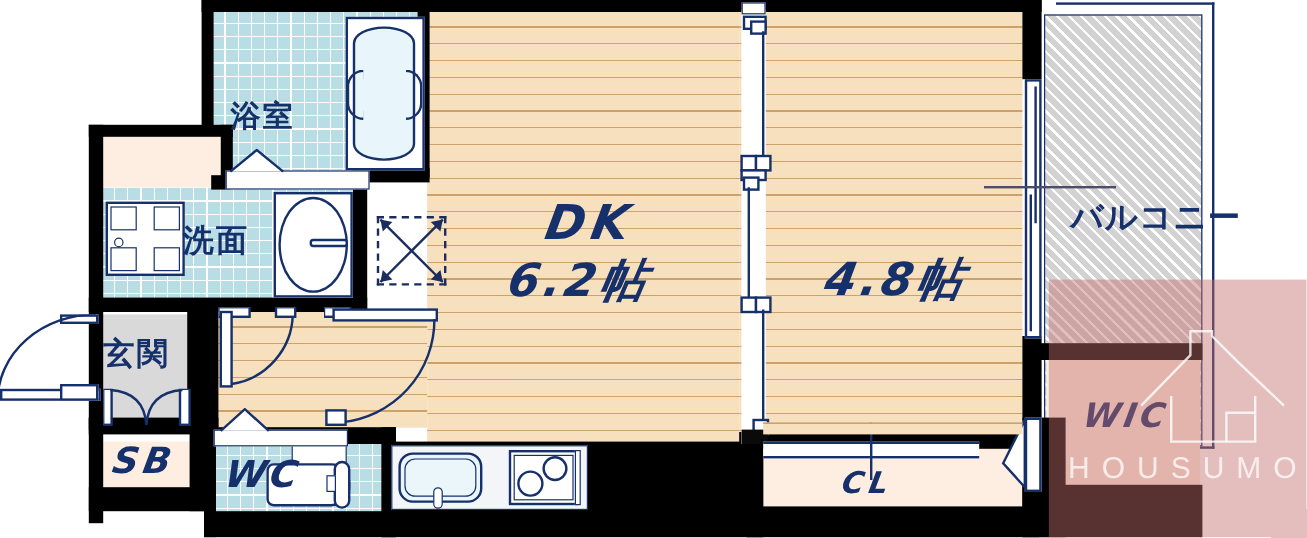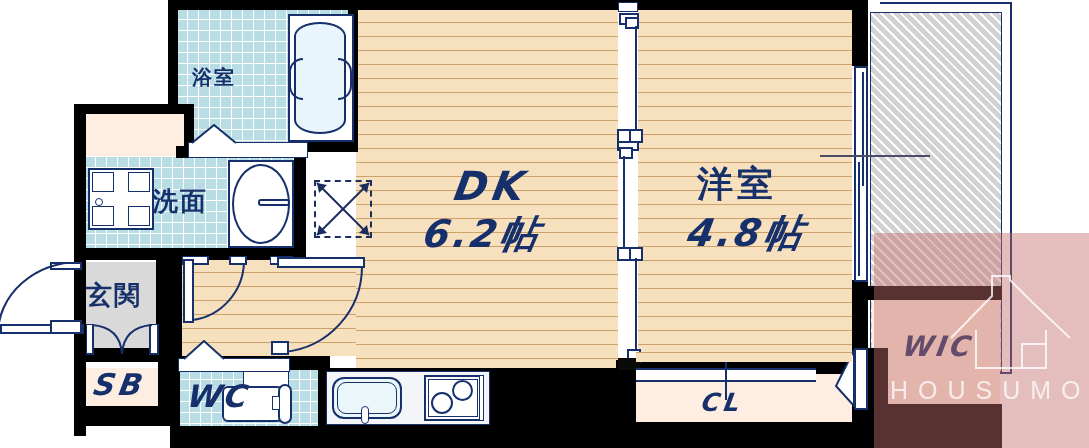--- a/index.html
+++ b/index.html
@@ -287,38 +287,38 @@
     <path d="M 20 4 L 2 40 L 20 60 Z" fill="#ffffff" stroke="#16306b" stroke-width="2"></path>
   </svg>
 
   <div class="ab white" style="left:636px;top:368px;width:180px;height:14px;border-top:2px solid #16306b;border-bottom:2px solid #16306b;"></div>
   <div class="ab" style="left:725px;top:352px;width:2px;height:48px;background:#16306b;"></div>
 
   <div class="ab white" style="left:618px;top:2px;width:20px;height:10px;border:1px solid #16306b;"></div>
 
   <div class="ab wood" style="left:636px;top:352px;width:216px;height:10px;"></div>
 
-  <div class="lbl jp" style="left:192px;top:67px;font-size:20px;">浴室</div>
+  <div class="lbl jp" style="left:192px;top:84px;font-size:25px;">浴室</div>
 
   <div class="lbl jp" style="left:152px;top:188px;font-size:26px;">洗面</div>
 
   <div class="lbl jp" style="left:86px;top:282px;font-size:26px;">玄関</div>
 
   <div class="lbl sk" style="left:94px;top:370px;font-size:30px;letter-spacing:4px;">SB</div>
 
   <div class="lbl sk" style="left:188px;top:381px;font-size:31px;letter-spacing:3px;">WC</div>
 
   <div class="lbl sk" style="left:455px;top:166px;font-size:40px;letter-spacing:5px;">DK</div>
   <div class="lbl sk jp" style="left:424px;top:215px;font-size:38px;letter-spacing:3px;font-style:italic;">6.2帖</div>
 
-  <div class="lbl jp" style="left:697px;top:166px;font-size:36px;letter-spacing:4px;">洋室</div>
   <div class="lbl sk jp" style="left:688px;top:214px;font-size:38px;letter-spacing:3px;font-style:italic;">4.8帖</div>
 
   <div class="lbl sk" style="left:702px;top:390px;font-size:25px;letter-spacing:4px;">CL</div>
 
+  <div class="lbl jp" style="left:892px;top:168px;font-size:27px;letter-spacing:1px;">バルコニー</div>
 
   <div class="lbl sk" style="left:903px;top:333px;font-size:28px;letter-spacing:3px;">WIC</div>
 
   <div class="wm-tint" style="left:874px;top:233px;width:215px;height:215px;"></div>
 
   <svg class="wm-house" style="left:948px;top:268px;width:125px;height:105px;" viewBox="0 0 125 105">
     <path d="M 3 70 L 44 28 L 44 8 L 62 8 L 62 12 L 84 34 L 122 70" fill="none" stroke="rgba(255,255,255,.8)" stroke-width="2"></path>
     <path d="M 28 62 L 28 100 L 98 100 L 98 62" fill="none" stroke="rgba(255,255,255,.8)" stroke-width="2"></path>
     <path d="M 74 100 L 74 76 L 98 76" fill="none" stroke="rgba(255,255,255,.8)" stroke-width="2"></path>
   </svg>

